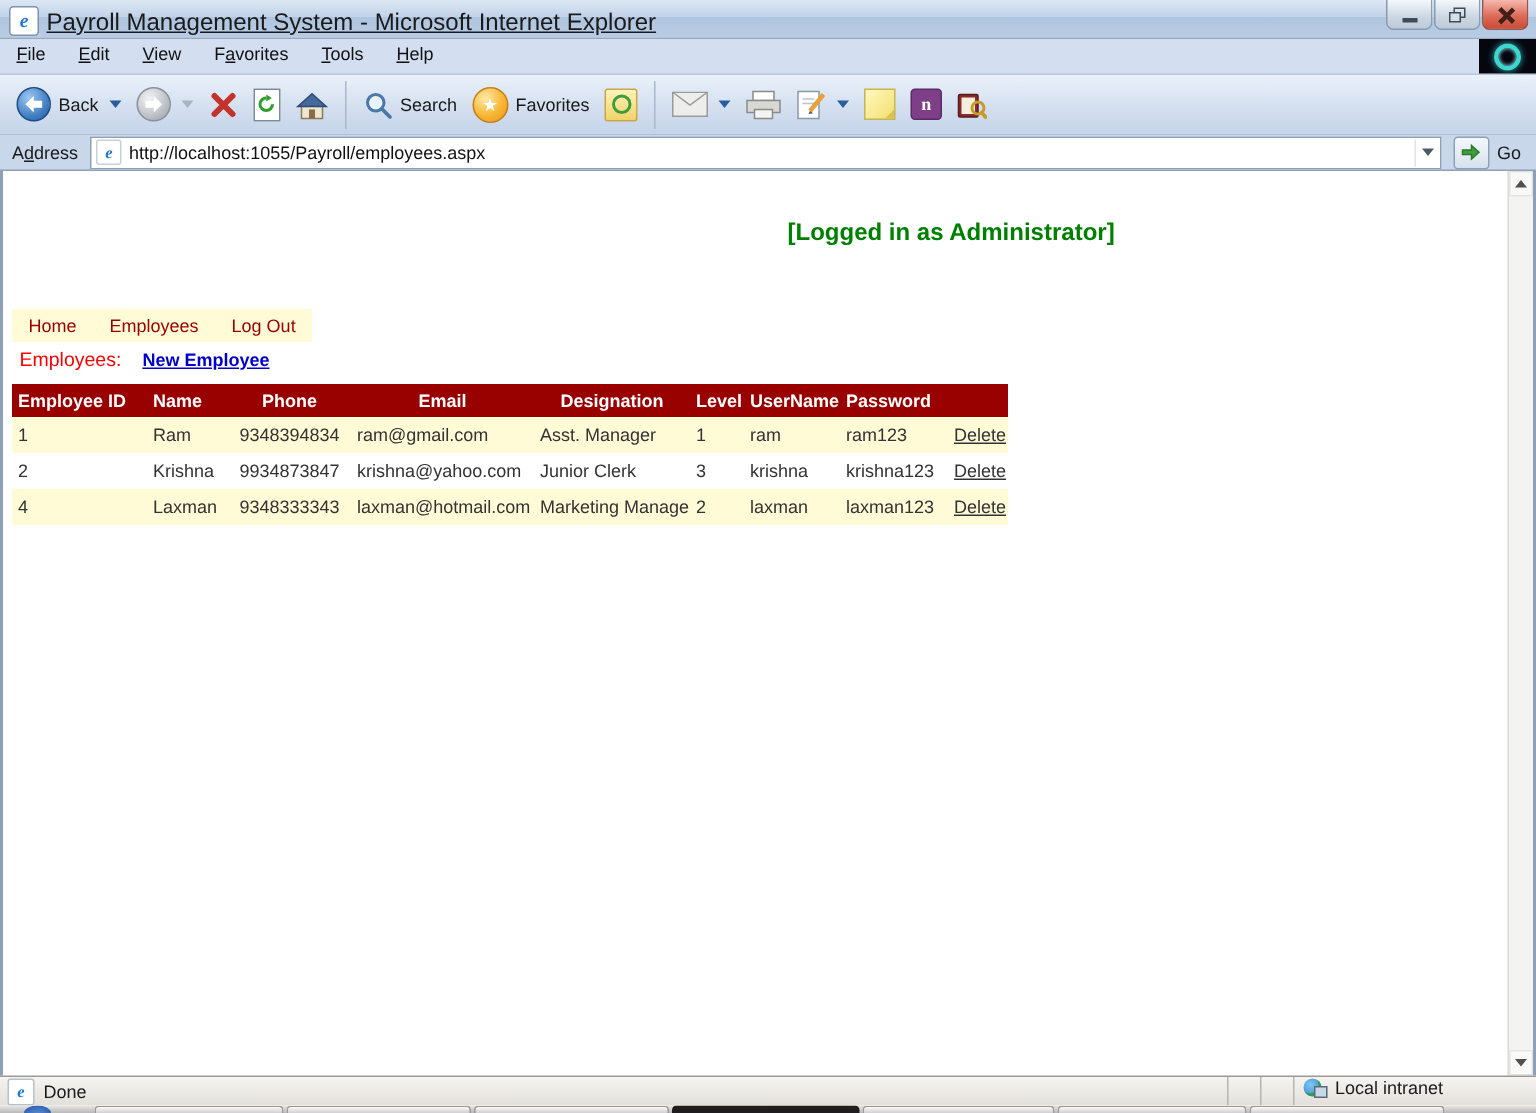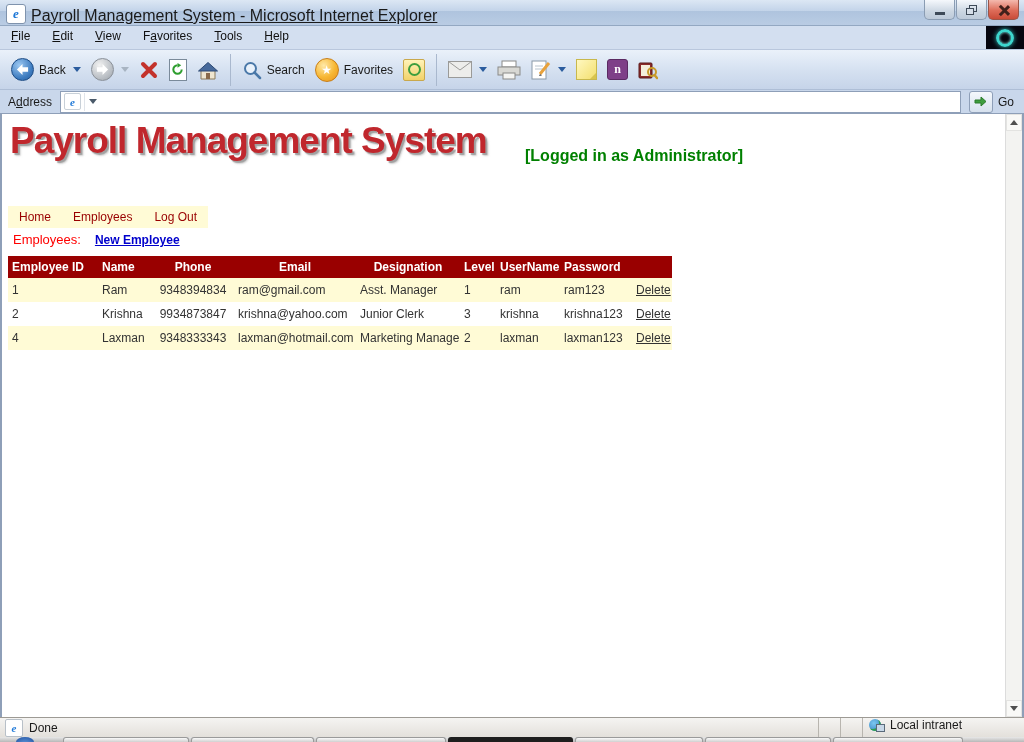--- a/index.html
+++ b/index.html
@@ -235,35 +235,35 @@
           <circle cx="14" cy="12" r="4" fill="none" stroke="#C89A2A" stroke-width="2"></circle>
           <line x1="16.5" y1="15" x2="19" y2="18" stroke="#C89A2A" stroke-width="2.5" stroke-linecap="round"></line>
         </svg>
     </div>
   </div>
 
   <div class="addressbar">
     <span class="addr-label"><span>A</span><span class="mn">d</span><span>dress</span></span>
     <div class="addr-box">
       <span class="addr-ie">e</span>
+      <input class="addr-input" type="text" value="http://localhost:1055/Payroll/employees.aspx" style="">
       <span class="addr-drop"></span>
     </div>
     <div class="go-wrap">
       <span class="go-btn">
         <svg width="13" height="11" viewBox="0 0 13 11">
             <path d="M1 4 L7 4 L7 1 L12 5.5 L7 10 L7 7 L1 7 Z" fill="#3E9E3E" stroke="#2A7A2A"></path>
           </svg>
       </span>
       <span class="go-label">Go</span>
     </div>
   </div>
 
   <div class="viewport">
     <div class="page">
-      <div class="heading">Payroll Management System</div>
       <div class="login-status">[Logged in as Administrator]</div>
 
       <div class="nav">
         <div class="nav-item">Home</div>
         <div class="nav-item">Employees</div>
         <div class="nav-item">Log Out</div>
       </div>
 
       <div class="section-row">
         <span class="section-label">Employees:</span>

